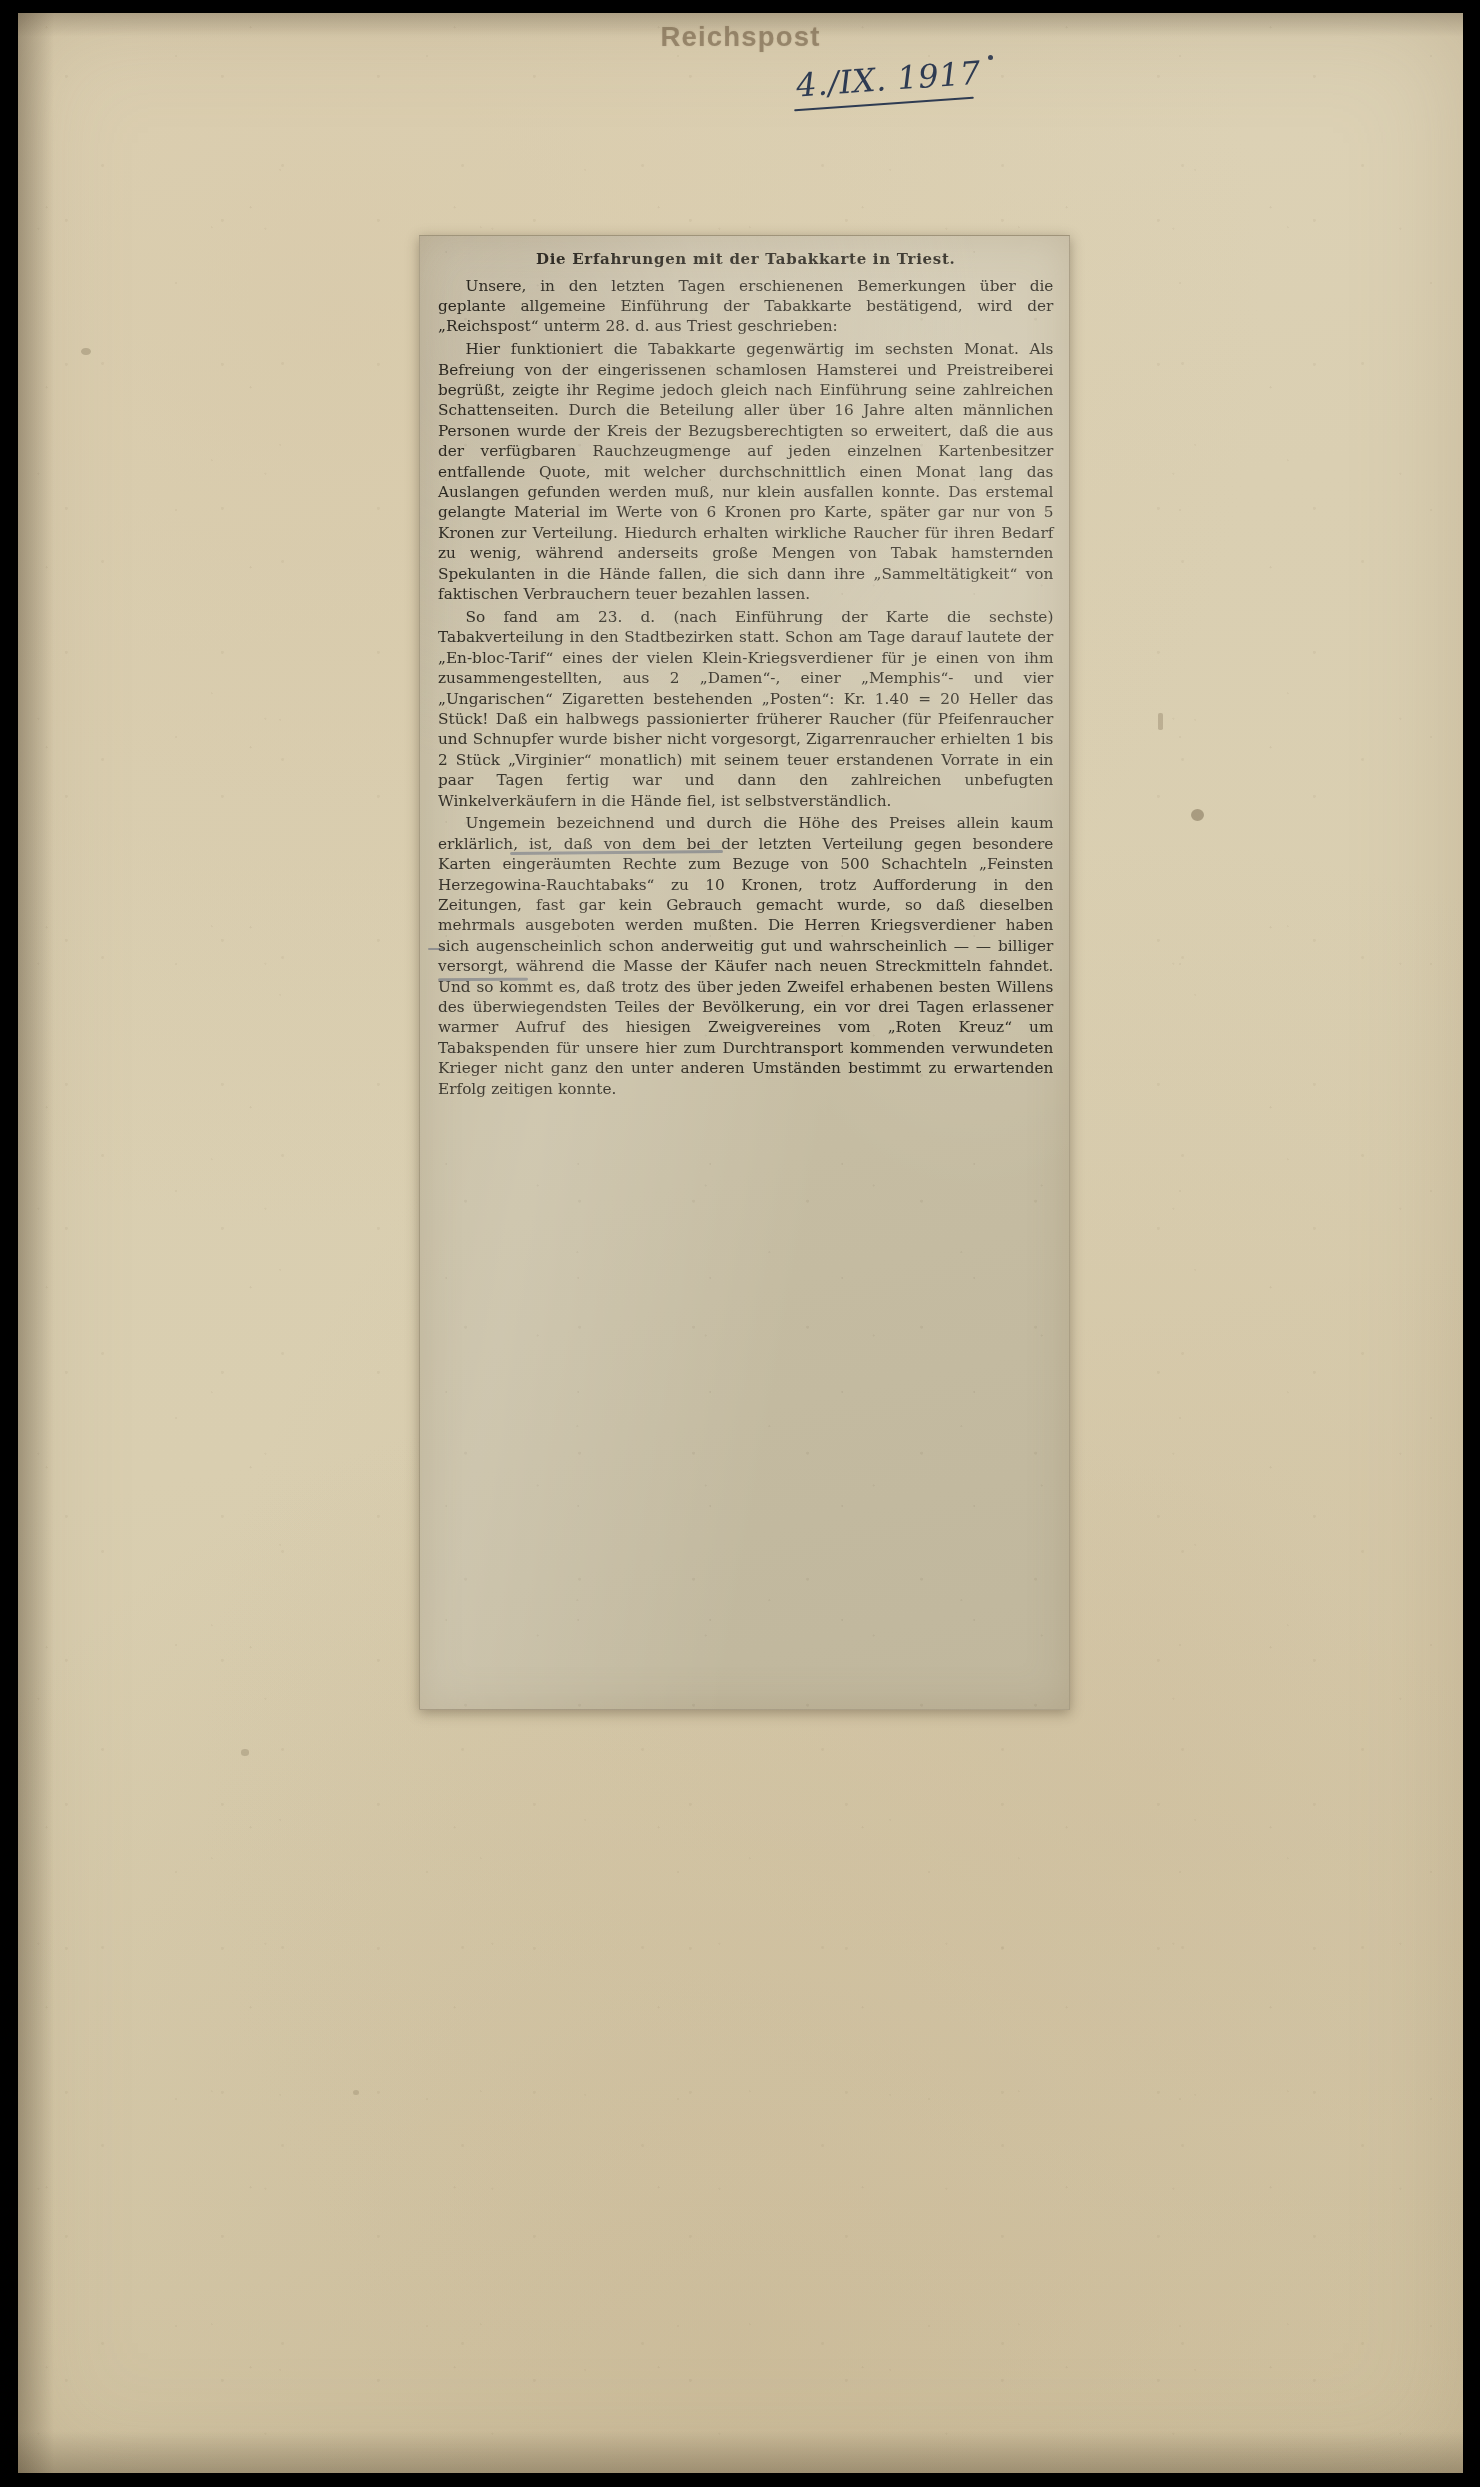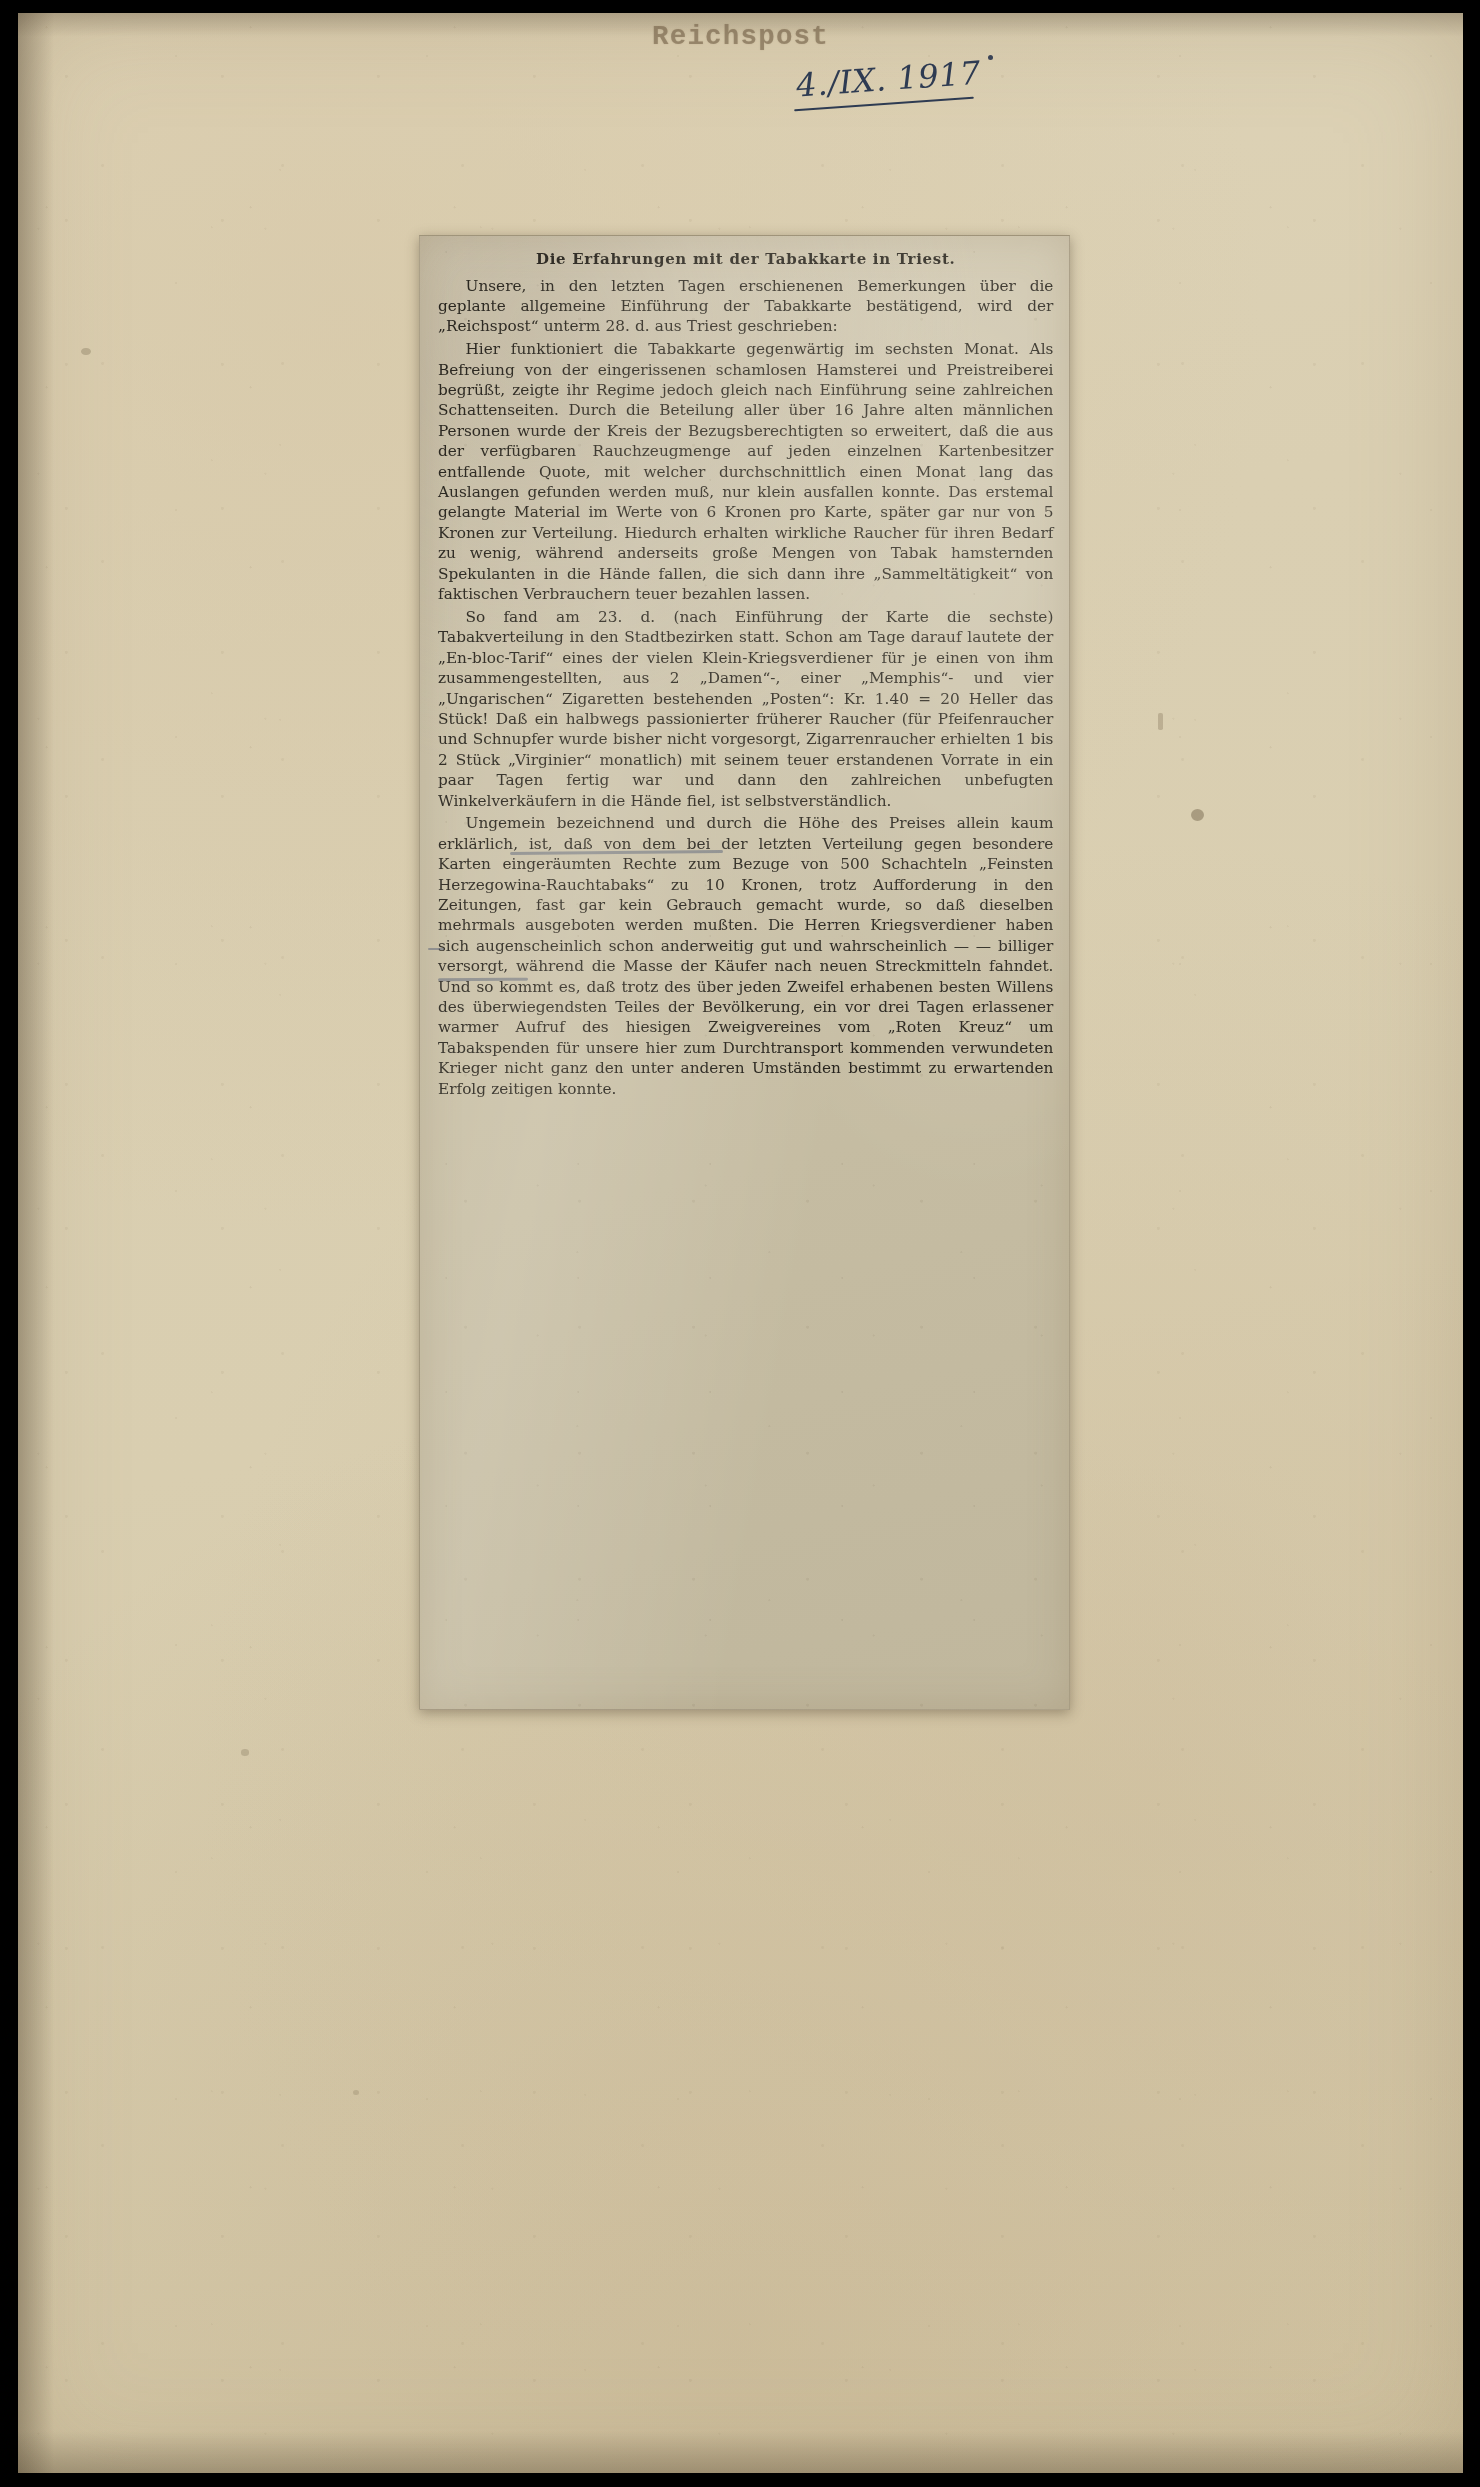--- a/index.html
+++ b/index.html
@@ -60,21 +60,21 @@
     pointer-events: none;
   }
 
   
   #masthead-stamp {
     position: absolute;
     left: 0;
     top: 8.4px;
     width: 100%;
     text-align: center;
-    font-family: Liberation Mono, monospace;
+    font-family: Liberation Sans, sans-serif;
     font-weight: bold;
     font-size: 27.5px;
     letter-spacing: 1.2px;
     color: rgba(122,104,78,0.55);
     text-shadow: 0 0 1.2px rgba(122,104,78,0.35);
   }
 
   
   #handwritten-date {
     position: absolute;

